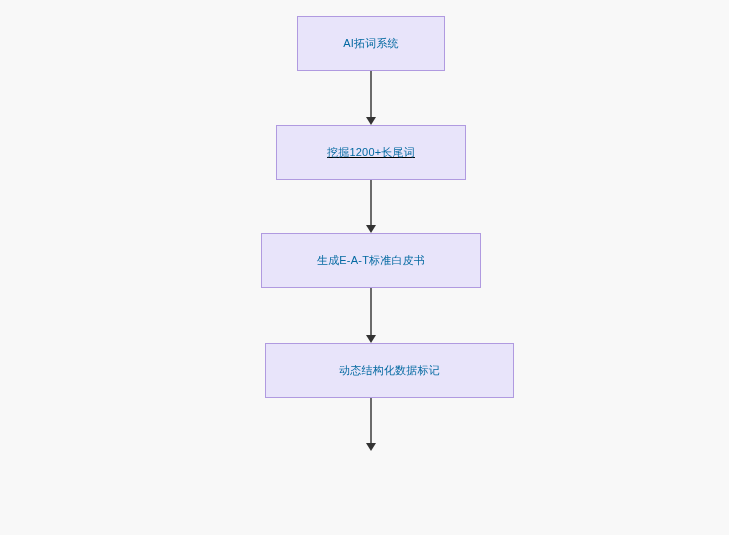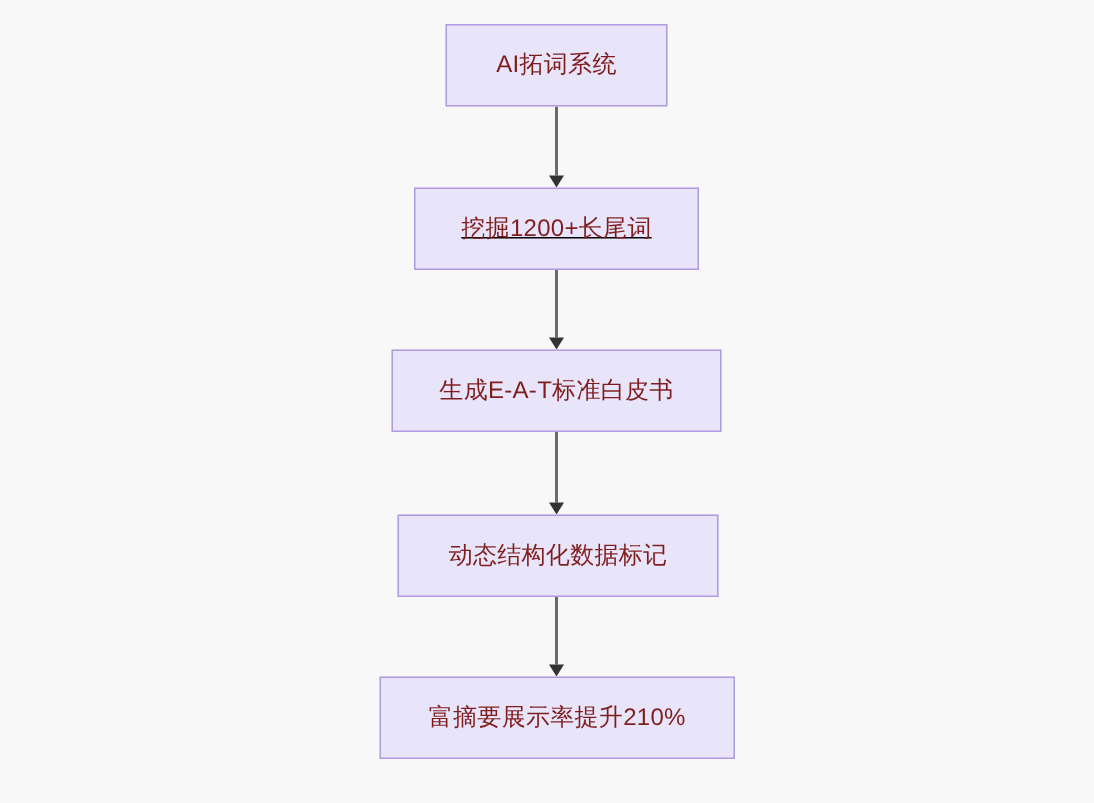--- a/index.html
+++ b/index.html
@@ -23,22 +23,22 @@
     position: absolute;
     box-sizing: border-box;
     background: #e8e4fa;
     border: 1px solid #b09ae0;
     display: flex;
     align-items: center;
     justify-content: center;
     border-radius: 0;
   }
   .flow-node-label {
-    font-size: 16px;
-    color: #7f1d1d;
+    font-size: 11px;
+    color: #0369a1;
     line-height: 1;
     white-space: nowrap;
     letter-spacing: 0.2px;
   }
   .flow-edge {
     position: absolute;
     width: 16px;
     pointer-events: none;
   }
   .flow-edge .edge-line {
@@ -89,21 +89,18 @@
   </div>
 
   <div class="flow-node" style="left:276px; top:125px; width:190px; height:55px;text-decoration:underline;">
     <span class="flow-node-label">挖掘1200+长尾词</span>
   </div>
 
   <div class="flow-node" style="left:261px; top:233px; width:220px; height:55px;">
     <span class="flow-node-label">生成E-A-T标准白皮书</span>
   </div>
 
-  <div class="flow-node" style="left:265px; top:343px; width:214px; height:55px;">
+  <div class="flow-node" style="left:265px; top:343px; width:249px; height:55px;">
     <span class="flow-node-label">动态结构化数据标记</span>
   </div>
 
-  <div class="flow-node" style="left:253px; top:451px; width:237px; height:55px;">
-    <span class="flow-node-label">富摘要展示率提升210%</span>
-  </div>
 
 </div>
 
 </body></html>

